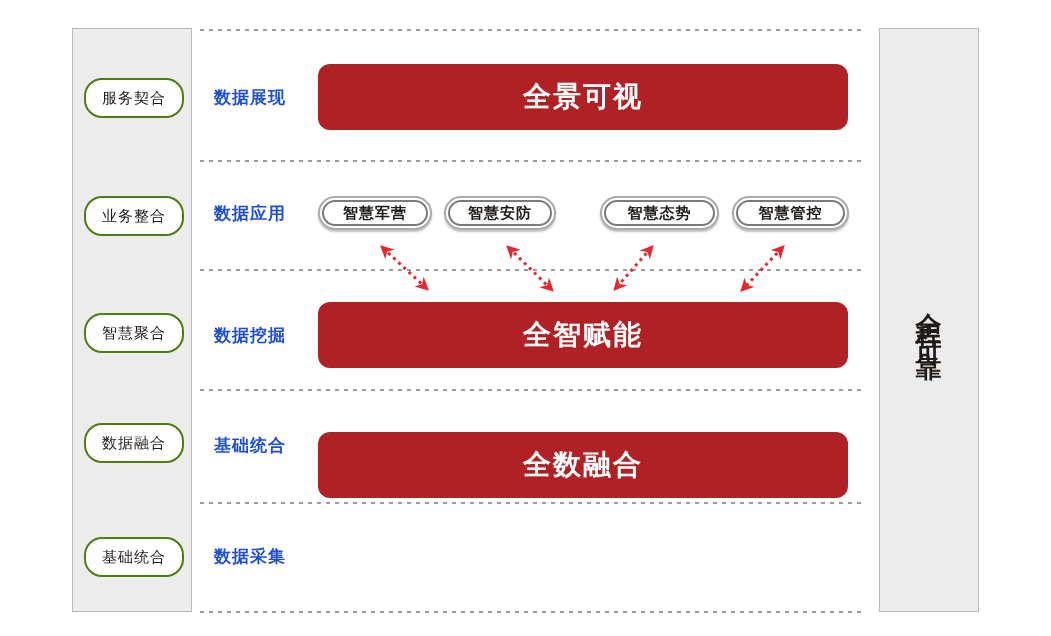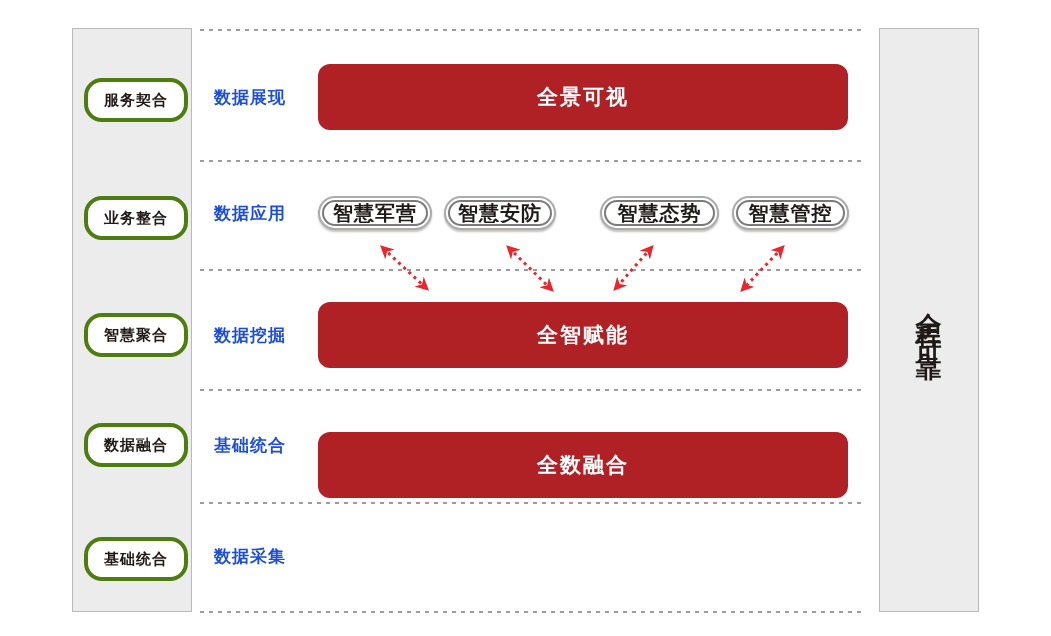--- a/index.html
+++ b/index.html
@@ -5,43 +5,43 @@
   html,body{margin:0;padding:0;background:#fff;}
   body{font-family:"DejaVu Sans","Liberation Sans",sans-serif;}
   .canvas{position:relative;width:1051px;height:636px;background:#ffffff;overflow:hidden;}
 
   
   .side-panel{position:absolute;top:28px;height:584px;background:#ECECEC;border:1px solid #B9B9B9;box-sizing:border-box;}
   .side-panel.left{left:72px;width:120px;}
   .side-panel.right{left:879px;width:100px;display:flex;align-items:center;justify-content:center;}
 
   .side-pill{position:absolute;left:11px;width:96px;height:36px;background:#ffffff;
-    border:4px solid #4d7c0f;border-radius:18px;display:flex;align-items:center;justify-content:center;
-    font-size:15px;font-weight:bold;color:#1f1a17;letter-spacing:1px;}
+    border:2px solid #4d7c0f;border-radius:18px;display:flex;align-items:center;justify-content:center;
+    font-size:15px;font-weight:normal;color:#1f1a17;letter-spacing:1px;}
 
   .vertical-label{writing-mode:vertical-rl;text-orientation:upright;font-size:26px;font-weight:bold;
     color:#1f1a17;letter-spacing:14px;line-height:1;}
 
   
   .dotline{position:absolute;left:200px;width:662px;height:2px;
     background:repeating-linear-gradient(90deg,#9c9c9c 0 4px,transparent 4px 9px);}
 
   
   .row-label{position:absolute;left:214px;width:92px;height:22px;display:flex;align-items:center;
     font-size:17px;font-weight:bold;color:#1d4ed8;letter-spacing:1px;}
 
   
   .bar{position:absolute;left:318px;width:530px;height:66px;background:#B02125;border-radius:12px;
-    display:flex;align-items:center;justify-content:center;color:#ffffff;font-size:21px;font-weight:bold;letter-spacing:2px;}
+    display:flex;align-items:center;justify-content:center;color:#ffffff;font-size:28px;font-weight:bold;letter-spacing:2px;}
 
   
   .app-pill{position:absolute;top:196px;height:34px;background:#ffffff;border:2px solid #ABABAB;
     border-radius:18px;padding:2px;box-sizing:border-box;box-shadow:0 2px 2px rgba(90,80,75,.35);}
   .app-pill-inner{height:100%;border:2px solid #7a7a7a;border-radius:13px;box-sizing:border-box;
-    display:flex;align-items:center;justify-content:center;font-size:20px;font-weight:bold;color:#1f1a17;letter-spacing:1px;}
+    display:flex;align-items:center;justify-content:center;font-size:15px;font-weight:bold;color:#1f1a17;letter-spacing:1px;}
 
   .arrows{position:absolute;left:0;top:0;pointer-events:none;}
 </style>
 </head>
 <body>
 
 <div class="canvas">
 
   <aside class="side-panel left">
     <div class="side-pill" style="top:49px">服务契合</div>

